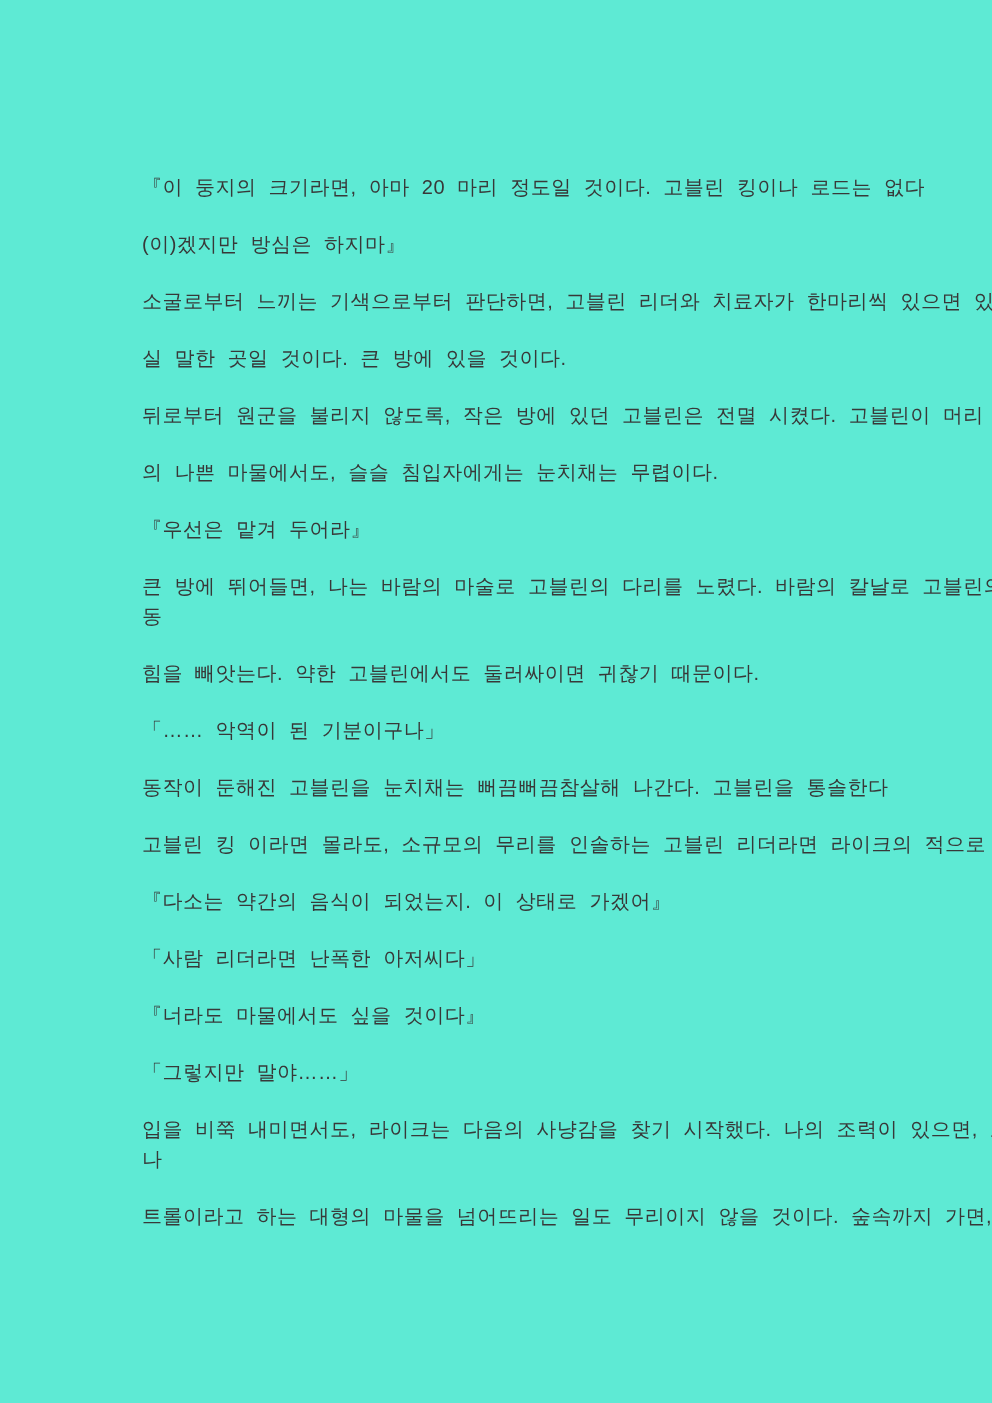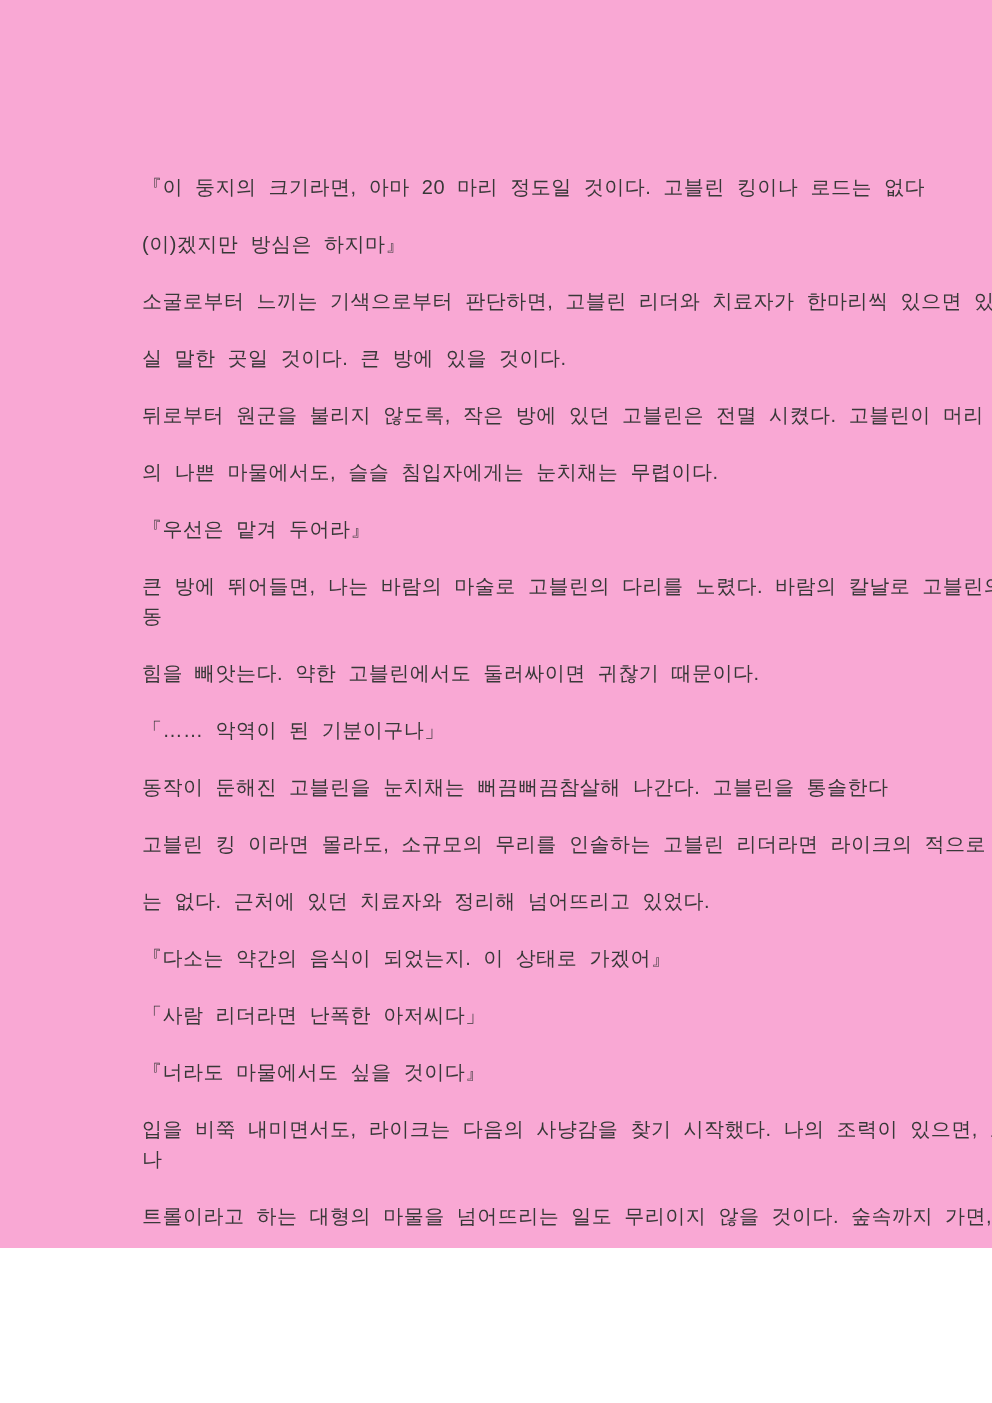--- a/index.html
+++ b/index.html
@@ -1,21 +1,21 @@
 <!DOCTYPE html>
 <html><head>
 <meta charset="utf-8">
 <style>
   * { margin: 0; padding: 0; box-sizing: border-box; }
   html, body { background: #ffffff; }
   .page {
     position: relative;
     width: 992px;
-    height: 1248px;
-    background: #f9a8d4;
+    height: 1403px;
+    background: #5eead4;
     overflow: hidden;
     font-family: "Liberation Sans", sans-serif;
   }
   .doc {
     position: absolute;
     top: 172px;
     left: 142px;
     right: 40px;
     color: #383838;
   }
@@ -40,21 +40,21 @@
     <p>실 말한 곳일 것이다. 큰 방에 있을 것이다.</p>
     <p>뒤로부터 원군을 불리지 않도록, 작은 방에 있던 고블린은 전멸 시켰다. 고블린이 머리</p>
     <p>의 나쁜 마물에서도, 슬슬 침입자에게는 눈치채는 무렵이다.</p>
     <p>『우선은 맡겨 두어라』</p>
     <p>큰 방에 뛰어들면, 나는 바람의 마술로 고블린의 다리를 노렸다. 바람의 칼날로 고블린의 기
 동</p>
     <p>힘을 빼앗는다. 약한 고블린에서도 둘러싸이면 귀찮기 때문이다.</p>
     <p>「…… 악역이 된 기분이구나」</p>
     <p>동작이 둔해진 고블린을 눈치채는 뻐끔뻐끔참살해 나간다. 고블린을 통솔한다</p>
     <p>고블린 킹 이라면 몰라도, 소규모의 무리를 인솔하는 고블린 리더라면 라이크의 적으로</p>
-    <p>는 없다. 근처에 있던 치료자와 정리해 넘어뜨리고 있었다.</p>
     <p>『다소는 약간의 음식이 되었는지. 이 상태로 가겠어』</p>
     <p>「사람 리더라면 난폭한 아저씨다」</p>
     <p>『너라도 마물에서도 싶을 것이다』</p>
+    <p>「그렇지만 말야……」</p>
     <p>입을 비쭉 내미면서도, 라이크는 다음의 사냥감을 찾기 시작했다. 나의 조력이 있으면, 오거-
 나</p>
     <p>트롤이라고 하는 대형의 마물을 넘어뜨리는 일도 무리이지 않을 것이다. 숲속까지 가면, 5푼</p>
   </div>
 </div>
 
 </body></html>

